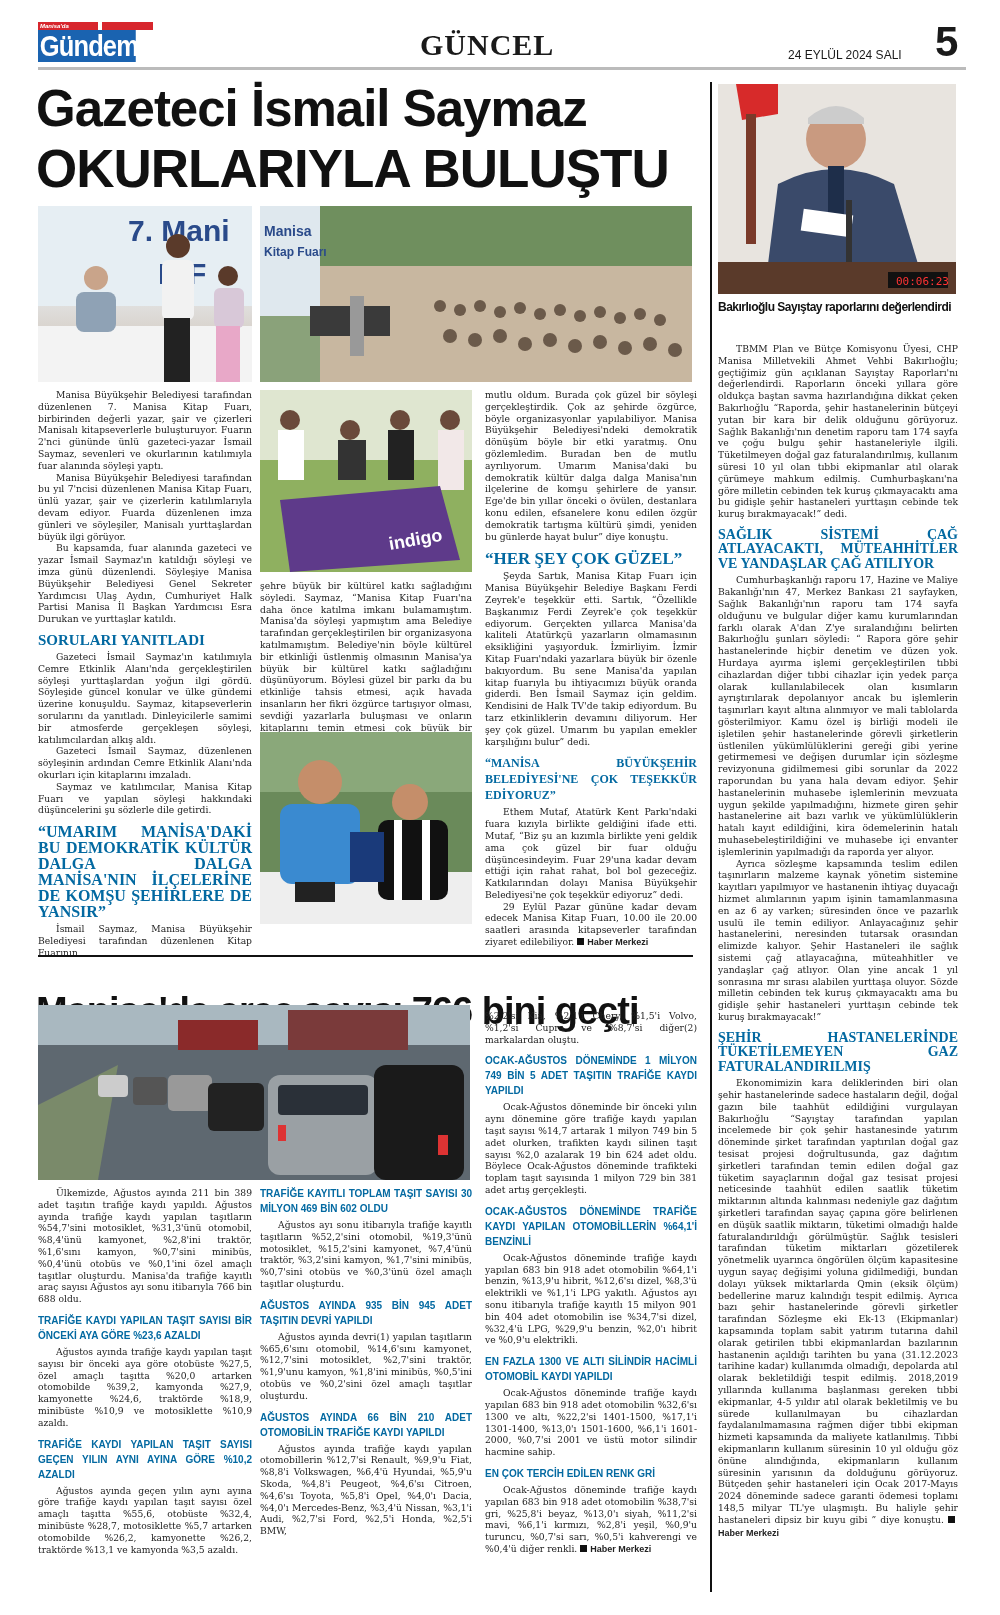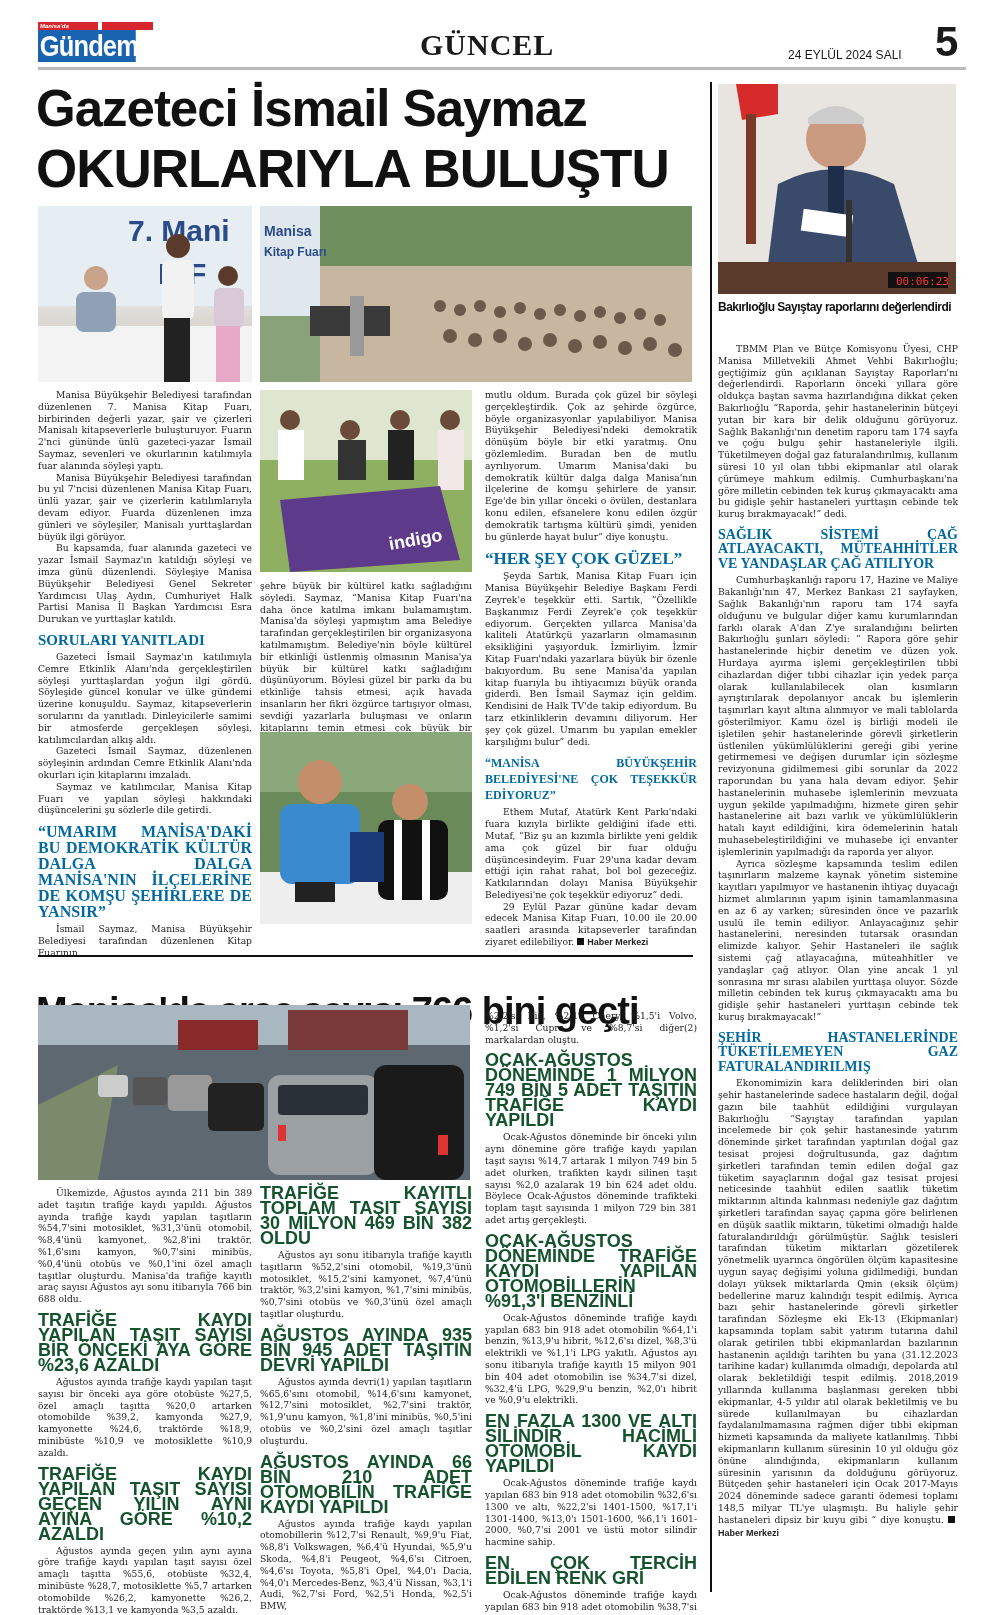--- a/index.html
+++ b/index.html
@@ -13,21 +13,21 @@
 .section-title{left:420px;top:28px;font-family:"Liberation Serif",serif;font-size:30px;font-weight:bold;letter-spacing:1px}
 .date{left:788px;top:48px;font-family:"Liberation Sans",sans-serif;font-size:12px}
 .pageno{left:935px;top:18px;font-family:"Liberation Sans",sans-serif;font-size:42px;font-weight:bold}
 .hr{background:#bbb}
 .headline{font-family:"Liberation Sans",sans-serif;font-weight:900;color:#111;line-height:1;letter-spacing:-1px}
 .photo{overflow:hidden}
 .body{font-size:9.2px;line-height:11.8px;text-align:justify;color:#222}
 .body p{text-indent:18px}
 .subhead{font-family:"Liberation Serif",serif;font-weight:bold;font-size:15px;line-height:15px;margin:8px 0 3px;color:#0369a1}
 .subhead.big{font-size:17px;line-height:17px}
-.sans-sub{font-family:"Liberation Sans",sans-serif;font-weight:bold;font-size:18px;line-height:15px;margin:8px 0 3px;color:#14532d}
+.sans-sub{font-family:"Liberation Sans",sans-serif;font-weight:bold;font-size:10px;line-height:15px;margin:8px 0 3px;color:#0369a1}
 .sig{font-family:"Liberation Sans",sans-serif;font-weight:900;font-size:9px}
 .sig::before{content:"";display:inline-block;width:7px;height:7px;background:#111;margin-right:3px;vertical-align:-0px}
 .vline{background:#111}
 </style>
 </head>
 <body>
 
 <div class="abs masthead-logo">
   <div class="logo-top">
       <div class="r">Manisa'da</div>
@@ -204,31 +204,31 @@
 
 <div class="abs body" style="left:38px;top:1187px;width:214px">
   <p>Ülkemizde, Ağustos ayında 211 bin 389 adet taşıtın trafiğe kaydı yapıldı. Ağustos ayında trafiğe kaydı yapılan taşıtların %54,7'sini motosiklet, %31,3'ünü otomobil, %8,4'ünü kamyonet, %2,8'ini traktör, %1,6'sını kamyon, %0,7'sini minibüs, %0,4'ünü otobüs ve %0,1'ini özel amaçlı taşıtlar oluşturdu. Manisa'da trafiğe kayıtlı araç sayısı Ağustos ayı sonu itibarıyla 766 bin 688 oldu.</p>
   <div class="sans-sub">TRAFİĞE KAYDI YAPILAN TAŞIT SAYISI BİR ÖNCEKİ AYA GÖRE %23,6 AZALDI</div>
   <p>Ağustos ayında trafiğe kaydı yapılan taşıt sayısı bir önceki aya göre otobüste %27,5, özel amaçlı taşıtta %20,0 artarken otomobilde %39,2, kamyonda %27,9, kamyonette %24,6, traktörde %18,9, minibüste %10,9 ve motosiklette %10,9 azaldı.</p>
   <div class="sans-sub">TRAFİĞE KAYDI YAPILAN TAŞIT SAYISI GEÇEN YILIN AYNI AYINA GÖRE %10,2 AZALDI</div>
   <p>Ağustos ayında geçen yılın aynı ayına göre trafiğe kaydı yapılan taşıt sayısı özel amaçlı taşıtta %55,6, otobüste %32,4, minibüste %28,7, motosiklette %5,7 artarken otomobilde %26,2, kamyonette %26,2, traktörde %13,1 ve kamyonda %3,5 azaldı.</p>
 </div>
 
 <div class="abs body" style="left:260px;top:1186px;width:212px">
-  <div class="sans-sub" style="margin-top:0">TRAFİĞE KAYITLI TOPLAM TAŞIT SAYISI 30 MİLYON 469 BİN 382 OLDU</div>
+  <div class="sans-sub" style="margin-top:0">TRAFİĞE KAYITLI TOPLAM TAŞIT SAYISI 30 MİLYON 469 BİN 602 OLDU</div>
   <p>Ağustos ayı sonu itibarıyla trafiğe kayıtlı taşıtların %52,2'sini otomobil, %19,3'ünü motosiklet, %15,2'sini kamyonet, %7,4'ünü traktör, %3,2'sini kamyon, %1,7'sini minibüs, %0,7'sini otobüs ve %0,3'ünü özel amaçlı taşıtlar oluşturdu.</p>
   <div class="sans-sub">AĞUSTOS AYINDA 935 BİN 945 ADET TAŞITIN DEVRİ YAPILDI</div>
   <p>Ağustos ayında devri(1) yapılan taşıtların %65,6'sını otomobil, %14,6'sını kamyonet, %12,7'sini motosiklet, %2,7'sini traktör, %1,9'unu kamyon, %1,8'ini minibüs, %0,5'ini otobüs ve %0,2'sini özel amaçlı taşıtlar oluşturdu.</p>
   <div class="sans-sub">AĞUSTOS AYINDA 66 BİN 210 ADET OTOMOBİLİN TRAFİĞE KAYDI YAPILDI</div>
   <p>Ağustos ayında trafiğe kaydı yapılan otomobillerin %12,7'si Renault, %9,9'u Fiat, %8,8'i Volkswagen, %6,4'ü Hyundai, %5,9'u Skoda, %4,8'i Peugeot, %4,6'sı Citroen, %4,6'sı Toyota, %5,8'i Opel, %4,0'ı Dacia, %4,0'ı Mercedes-Benz, %3,4'ü Nissan, %3,1'i Audi, %2,7'si Ford, %2,5'i Honda, %2,5'i BMW,</p>
 </div>
 
 <div class="abs body" style="left:485px;top:1010px;width:212px">
   <p style="text-indent:0">%2,2'si Kia, %2,1'i Chery, %1,5'i Volvo, %1,2'si Cupra ve %8,7'si diğer(2) markalardan oluştu.</p>
   <div class="sans-sub">OCAK-AĞUSTOS DÖNEMİNDE 1 MİLYON 749 BİN 5 ADET TAŞITIN TRAFİĞE KAYDI YAPILDI</div>
   <p>Ocak-Ağustos döneminde bir önceki yılın aynı dönemine göre trafiğe kaydı yapılan taşıt sayısı %14,7 artarak 1 milyon 749 bin 5 adet olurken, trafikten kaydı silinen taşıt sayısı %2,0 azalarak 19 bin 624 adet oldu. Böylece Ocak-Ağustos döneminde trafikteki toplam taşıt sayısında 1 milyon 729 bin 381 adet artış gerçekleşti.</p>
-  <div class="sans-sub">OCAK-AĞUSTOS DÖNEMİNDE TRAFİĞE KAYDI YAPILAN OTOMOBİLLERİN %91,3'İ BENZİNLİ</div>
+  <div class="sans-sub">OCAK-AĞUSTOS DÖNEMİNDE TRAFİĞE KAYDI YAPILAN OTOMOBİLLERİN %64,1'İ BENZİNLİ</div>
   <p>Ocak-Ağustos döneminde trafiğe kaydı yapılan 683 bin 918 adet otomobilin %64,1'i benzin, %13,9'u hibrit, %12,6'sı dizel, %8,3'ü elektrikli ve %1,1'i LPG yakıtlı. Ağustos ayı sonu itibarıyla trafiğe kayıtlı 15 milyon 901 bin 404 adet otomobilin ise %34,7'si dizel, %32,4'ü LPG, %29,9'u benzin, %2,0'ı hibrit ve %0,9'u elektrikli.</p>
   <div class="sans-sub">EN FAZLA 1300 VE ALTI SİLİNDİR HACİMLİ OTOMOBİL KAYDI YAPILDI</div>
   <p>Ocak-Ağustos döneminde trafiğe kaydı yapılan 683 bin 918 adet otomobilin %32,6'sı 1300 ve altı, %22,2'si 1401-1500, %17,1'i 1301-1400, %13,0'ı 1501-1600, %6,1'i 1601-2000, %0,7'si 2001 ve üstü motor silindir hacmine sahip.</p>
   <div class="sans-sub">EN ÇOK TERCİH EDİLEN RENK GRİ</div>
   <p><span>Ocak-Ağustos döneminde trafiğe kaydı yapılan 683 bin 918 adet otomobilin %38,7'si gri, %25,8'i beyaz, %13,0'ı siyah, %11,2'si mavi, %6,1'i kırmızı, %2,8'i yeşil, %0,9'u turuncu, %0,7'si sarı, %0,5'i kahverengi ve %0,4'ü diğer renkli.</span> <span class="sig">Haber Merkezi</span></p>
 </div>
 
 </body></html>

